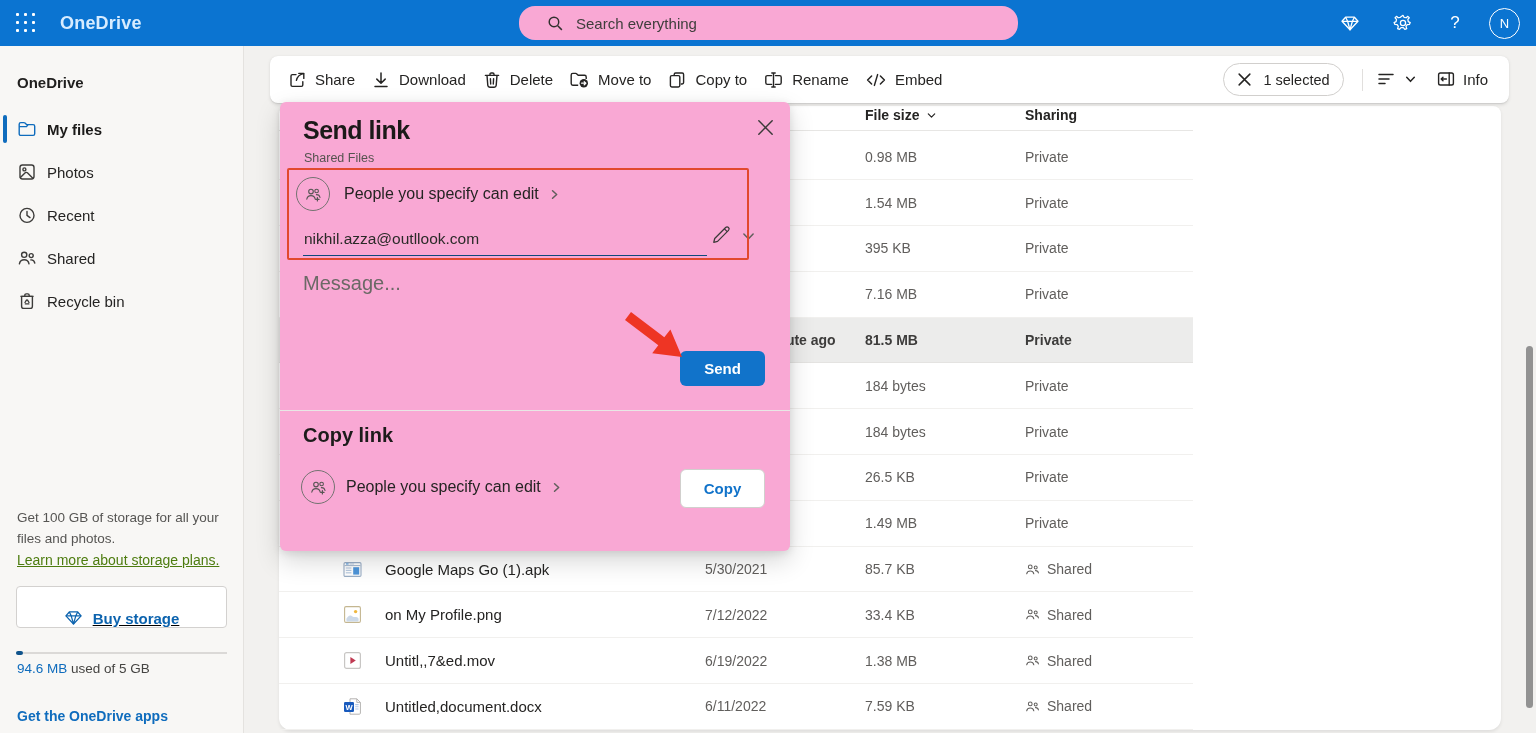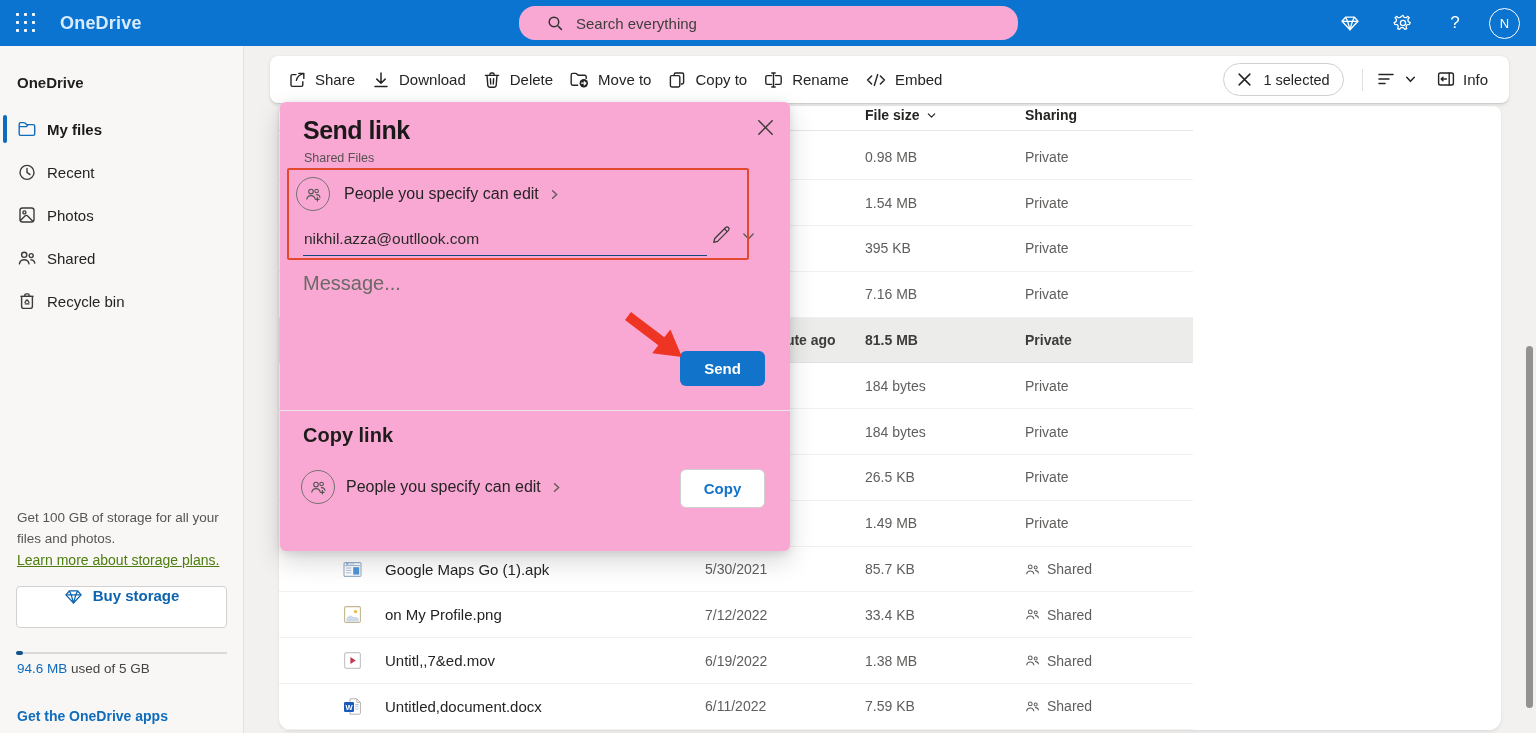--- a/index.html
+++ b/index.html
@@ -23,21 +23,21 @@
   .sidebar { position:absolute; left:0; top:46px; width:244px; height:687px; background:#f8f7f5; border-right:1px solid #e4e2df; z-index:1; }
   .sb-head { position:absolute; left:17px; top:28px; font-size:15px; font-weight:700; color:#201f1e; }
   .nav { position:absolute; left:0; top:63px; width:244px; }
   .nav-item { position:relative; height:40px; margin-bottom:3px; display:flex; align-items:center; padding-left:17px; cursor:pointer; }
   .nav-item .ni-label { margin-left:10px; font-size:15px; color:#252423; }
   .nav-item.sel .ni-label { font-weight:700; color:#1b1a19; }
   .nav-item.sel::before { content:""; position:absolute; left:3px; top:6px; width:3.6px; height:28px; border-radius:2px; background:#0f6cbd; }
   .storage { position:absolute; left:0; top:409px; width:244px; }
   .promo { position:absolute; left:17px; top:52px; font-size:13.5px; line-height:21px; color:#565553; width:214px; }
   .learn { position:absolute; left:17px; top:97px; font-size:14px; color:#4d7c0f; text-decoration:underline; cursor:pointer; }
-  .buybtn { position:absolute; left:16px; top:131px; width:211px; height:42px; background:#fff; border:1px solid #d3d1cf; border-radius:4px; display:flex; align-items:flex-start; justify-content:center; cursor:pointer; }
+  .buybtn { position:absolute; left:16px; top:131px; width:211px; height:42px; background:#fff; border:1px solid #d3d1cf; border-radius:4px; display:flex; align-items:flex-end; justify-content:center; cursor:pointer;text-decoration:underline; }
   .buybtn span { margin-left:10px; font-size:15px; font-weight:700; color:#0c63ae; }
   .track { position:absolute; left:16px; top:197px; width:211px; height:2px; background:#dbd9d7; }
   .fill  { position:absolute; left:16px; top:196px; width:7px; height:4px; border-radius:2px; background:#10548c; }
   .usage { position:absolute; left:17px; top:206px; font-size:13.5px; color:#454442; }
   .usage b { color:#0f6cbd; font-weight:400; }
   .apps { position:absolute; left:17px; top:253px; font-size:14px; font-weight:700; color:#0f6cbd; cursor:pointer; }
 
   
   .toolbar { position:absolute; left:270px; top:56px; width:1239px; height:47px; background:#fff; border-radius:8px; box-shadow:0 1.6px 3.6px rgba(0,0,0,.10), 0 .3px .9px rgba(0,0,0,.07); z-index:6; display:flex; align-items:center; padding-left:17px; }
   .tool { display:flex; align-items:center; margin-right:16px; cursor:pointer; color:#252423; }
@@ -145,34 +145,34 @@
     <div class="sb-head">OneDrive</div>
     <div class="nav">
       <div class="nav-item sel">
         <svg width="20" height="20" viewBox="0 0 20 20" fill="none" stroke="#0f6cbd" stroke-width="1.4" stroke-linejoin="round">
             <path d="M2.2 5.2 c0-.9.7-1.6 1.6-1.6 h3.1 c.4 0 .8.2 1.1.5 l1.5 1.5 h6.6 c.9 0 1.6.7 1.6 1.6 v7.6 c0 .9-.7 1.6-1.6 1.6 H3.8 c-.9 0-1.6-.7-1.6-1.6 Z"></path>
             <path d="M2.2 7.6 h7.3 l1.6-2"></path>
           </svg>
         <span class="ni-label">My files</span>
       </div>
       <div class="nav-item">
+        <svg width="20" height="20" viewBox="0 0 20 20" fill="none" stroke="#3d3c3a" stroke-width="1.4" stroke-linejoin="round">
+            <rect x="3" y="3" width="14" height="14" rx="2.4"></rect>
+            <circle cx="7.4" cy="7.4" r="1.5"></circle>
+            <path d="M3.4 15.6 l4.8-4.8 c.6-.6 1.6-.6 2.2 0 l5.2 5.2" stroke-linecap="round"></path>
+          </svg>
+        <span class="ni-label">Photos</span>
+      </div>
+      <div class="nav-item">
         <svg width="20" height="20" viewBox="0 0 20 20" fill="none" stroke="#3d3c3a" stroke-width="1.4" stroke-linecap="round">
             <circle cx="10" cy="10.4" r="7"></circle>
             <path d="M10 6.4 v4 l3 2.2"></path>
             <path d="M3.2 7.3 2.8 4.4 M3.2 7.3 6 6.5" stroke-width="0"></path>
           </svg>
         <span class="ni-label">Recent</span>
-      </div>
-      <div class="nav-item">
-        <svg width="20" height="20" viewBox="0 0 20 20" fill="none" stroke="#3d3c3a" stroke-width="1.4" stroke-linejoin="round">
-            <rect x="3" y="3" width="14" height="14" rx="2.4"></rect>
-            <circle cx="7.4" cy="7.4" r="1.5"></circle>
-            <path d="M3.4 15.6 l4.8-4.8 c.6-.6 1.6-.6 2.2 0 l5.2 5.2" stroke-linecap="round"></path>
-          </svg>
-        <span class="ni-label">Photos</span>
       </div>
       <div class="nav-item">
         <svg width="20" height="20" viewBox="0 0 20 20" fill="none" stroke="#3d3c3a" stroke-width="1.4" stroke-linecap="round">
             <circle cx="7.2" cy="6.8" r="2.6"></circle>
             <path d="M2.4 15.8 c.5-2.5 2.4-4 4.8-4 2.4 0 4.3 1.5 4.8 4" stroke-linejoin="round"></path>
             <circle cx="14.2" cy="7.6" r="2"></circle>
             <path d="M13.8 11.9 c2-.2 3.6 1.1 4 3.2" stroke-linejoin="round"></path>
           </svg>
         <span class="ni-label">Shared</span>
       </div>

